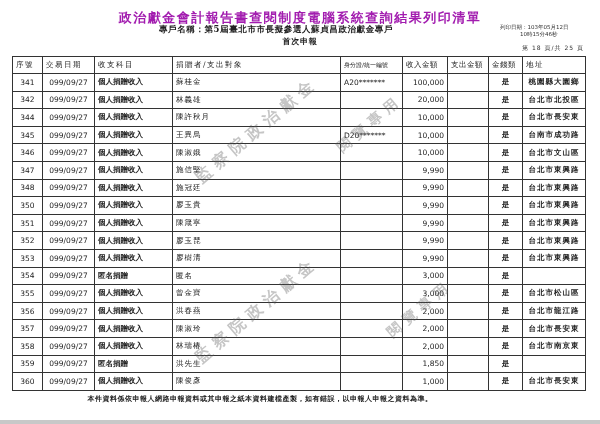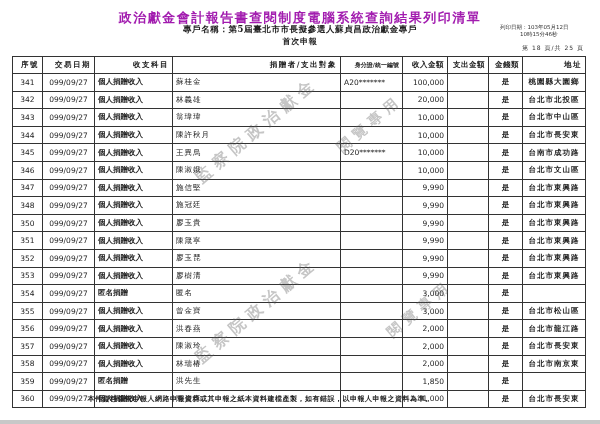--- a/index.html
+++ b/index.html
@@ -2,36 +2,36 @@
 <html><head>
   <meta charset="utf-8">
   <style>
     html, body { margin: 0; padding: 0; }
     body {
       width: 600px; height: 424px; background: #ffffff; position: relative; overflow: hidden;
       font-family: "DejaVu Serif", serif; color: #222;
     }
     .bottom-bar { position: absolute; left: 0; right: 0; bottom: 0; height: 4px; background: #c8c8c8; }
     .title { position: absolute; top: 9px; left: 0; width: 600px; text-align: center; font-size: 13px; font-weight: bold; letter-spacing: 1.5px; color: #a21caf; }
-    .subtitle { position: absolute; top: 24px; left: 0; width: 600px; text-align: center; font-size: 8.5px; font-weight: bold; letter-spacing: 0.6px; color: #222; }
+    .subtitle { position: absolute; top: 24px; left: 0; width: 552px; text-align: center; font-size: 8.5px; font-weight: bold; letter-spacing: 0.6px; color: #222; }
     .report-type { position: absolute; top: 36px; left: 0; width: 600px; text-align: center; font-size: 8px; font-weight: bold; letter-spacing: 0.8px; color: #222; }
     .print-info { position: absolute; top: 24px; left: 500px; font-size: 5.5px; line-height: 7px; color: #333; font-family: "DejaVu Sans", sans-serif; }
     .print-info .line2 { padding-left: 20px; }
     .page-info { position: absolute; top: 44px; left: 522px; font-size: 6px; color: #333; letter-spacing: 1px; font-family: "DejaVu Sans", sans-serif; }
 
     table.ledger {
       position: absolute; top: 56px; left: 12px; width: 573px;
       border-collapse: collapse; table-layout: fixed;
       border: 1.5px solid #222;
     }
     table.ledger th, table.ledger td {
       border: 1px solid #333; height: 16.6px; padding: 0 3px; overflow: hidden; white-space: nowrap;
       font-size: 7.5px;
     }
-    table.ledger th { font-weight: bold; text-align: right; height: 16px; letter-spacing: 1.5px; }
+    table.ledger th { font-weight: normal; text-align: left; height: 16px; letter-spacing: 1.5px; }
     td.seq, td.date { text-align: center; font-family: "DejaVu Sans", sans-serif; font-size: 7px; }
     td.cat { text-align: left; padding-left: 12px; font-weight: bold; font-size: 7px; }
     td.donor { text-align: left; padding-left: 10px; font-weight: normal; letter-spacing: 1px; font-size: 7px; }
     td.idno { text-align: left; padding-left: 6px; font-family: "DejaVu Sans", sans-serif; font-size: 5.5px; }
     td.income { text-align: right; font-family: "DejaVu Sans", sans-serif; font-size: 7px; padding-right: 2px; border-right: 1.5px solid #111; }
     td.expense { text-align: right; }
     td.cash { text-align: center; font-weight: bold; font-size: 7px; }
     td.addr { text-align: center; font-weight: bold; letter-spacing: 1px; font-size: 7px; }
 
     .footnote { position: absolute; top: 394px; left: 0; width: 520px; text-align: center; font-size: 7px; font-weight: bold; letter-spacing: 0.5px; color: #222; }
@@ -97,31 +97,20 @@
         <td class="date">099/09/27</td>
         <td class="cat">個人捐贈收入</td>
         <td class="donor">林義雄</td>
         <td class="idno"></td>
         <td class="income">20,000</td>
         <td class="expense"></td>
         <td class="cash">是</td>
         <td class="addr">台北市北投區</td>
       </tr>
       <tr>
-        <td class="seq">343</td>
-        <td class="date">099/09/27</td>
-        <td class="cat">個人捐贈收入</td>
-        <td class="donor">翁瑋瑋</td>
-        <td class="idno"></td>
-        <td class="income">10,000</td>
-        <td class="expense"></td>
-        <td class="cash">是</td>
-        <td class="addr">台北市中山區</td>
-      </tr>
-      <tr>
         <td class="seq">344</td>
         <td class="date">099/09/27</td>
         <td class="cat">個人捐贈收入</td>
         <td class="donor">陳許秋月</td>
         <td class="idno"></td>
         <td class="income">10,000</td>
         <td class="expense"></td>
         <td class="cash">是</td>
         <td class="addr">台北市長安東</td>
       </tr>

